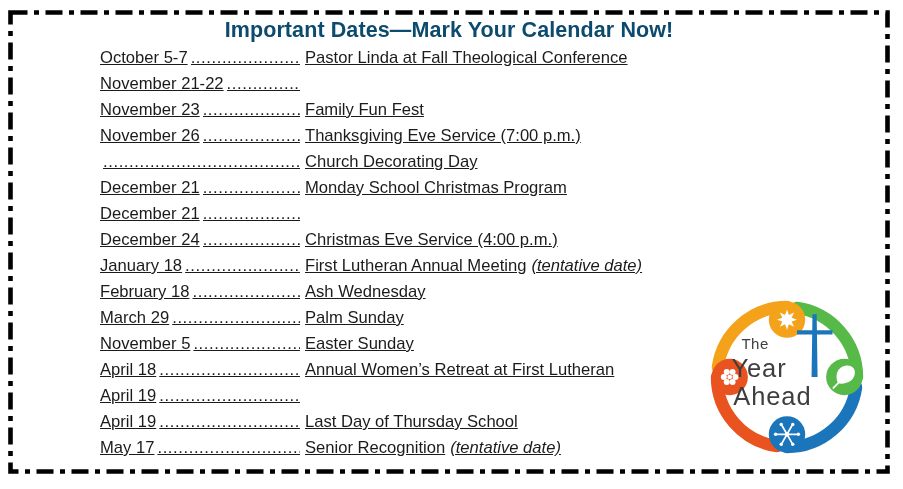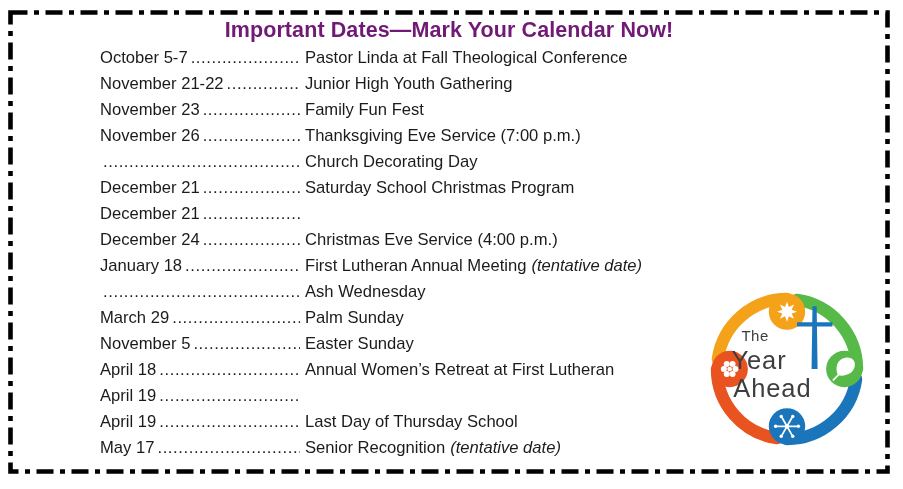--- a/index.html
+++ b/index.html
@@ -4,37 +4,37 @@
 <style>
   html, body { margin: 0; padding: 0; background: #ffffff; }
   body {
     width: 903px; height: 489px; position: relative; overflow: hidden;
     font-family: "Liberation Sans", sans-serif; color: #1b1b1b;
   }
   .box { position: absolute; left: 8px; top: 10px; width: 882px; height: 464px; }
   .border-svg { position: absolute; left: 0; top: 0; width: 100%; height: 100%; }
   .title {
     position: absolute; top: 8px; left: 0; right: 0; margin: 0;
-    text-align: center; font-size: 21.5px; font-weight: bold; color: #701a75;
+    text-align: center; font-size: 21.5px; font-weight: bold; color: #0c4a6e;
     letter-spacing: 0.1px;
   }
   .list { position: absolute; left: 92px; top: 35px; right: 8px; }
   .row {
     display: flex; align-items: baseline; height: 26px; line-height: 26px;
-    font-size: 16.6px; white-space: nowrap;
+    font-size: 16.6px; white-space: nowrap; text-decoration: underline;
   }
   .date-leader { display: flex; align-items: baseline; width: 205px; flex: none; }
   .date { flex: none; }
   .leader {
     flex: 1 1 auto; overflow: hidden; white-space: nowrap;
     margin: 0 5px 0 3px; letter-spacing: 0.6px;
   }
   .event { flex: none; }
   .note { font-style: italic; margin-left: 5px; }
-  .logo { position: absolute; left: 688px; top: 268px; width: 182px; height: 182px; }
+  .logo { position: absolute; left: 688px; top: 276px; width: 182px; height: 182px; }
   .logo svg { width: 100%; height: 100%; display: block; }
   .logo text { font-family: "Liberation Sans", sans-serif; }
   .logo .t-small { font-size: 16.5px; letter-spacing: 0.5px; }
   .logo .t-big  { font-size: 28px; letter-spacing: 1px; }
 </style>
 </head>
 <body>
 
 <div class="box">
 
@@ -53,23 +53,20 @@
       <span class="event">
         <span>Pastor Linda at Fall Theological Conference</span>
       </span>
     </div>
 
     <div class="row">
       <span class="date-leader">
         <span class="date">November 21-22</span>
         <span class="leader">......................................................................</span>
       </span>
-      <span class="event">
-        <span>Junior High Youth Gathering</span>
-      </span>
     </div>
 
     <div class="row">
       <span class="date-leader">
         <span class="date">November 23</span>
         <span class="leader">......................................................................</span>
       </span>
       <span class="event">
         <span>Family Fun Fest</span>
       </span>
@@ -93,21 +90,21 @@
         <span>Church Decorating Day</span>
       </span>
     </div>
 
     <div class="row">
       <span class="date-leader">
         <span class="date">December 21</span>
         <span class="leader">......................................................................</span>
       </span>
       <span class="event">
-        <span>Saturday School Christmas Program</span>
+        <span>Monday School Christmas Program</span>
       </span>
     </div>
 
     <div class="row">
       <span class="date-leader">
         <span class="date">December 21</span>
         <span class="leader">......................................................................</span>
       </span>
     </div>
 
@@ -126,20 +123,21 @@
         <span class="date">January 18</span>
         <span class="leader">......................................................................</span>
       </span>
       <span class="event">
         <span>First Lutheran Annual Meeting</span><span class="note">(tentative date)</span>
       </span>
     </div>
 
     <div class="row">
       <span class="date-leader">
+        <span class="date">February 18</span>
         <span class="leader">......................................................................</span>
       </span>
       <span class="event">
         <span>Ash Wednesday</span>
       </span>
     </div>
 
     <div class="row">
       <span class="date-leader">
         <span class="date">March 29</span>

